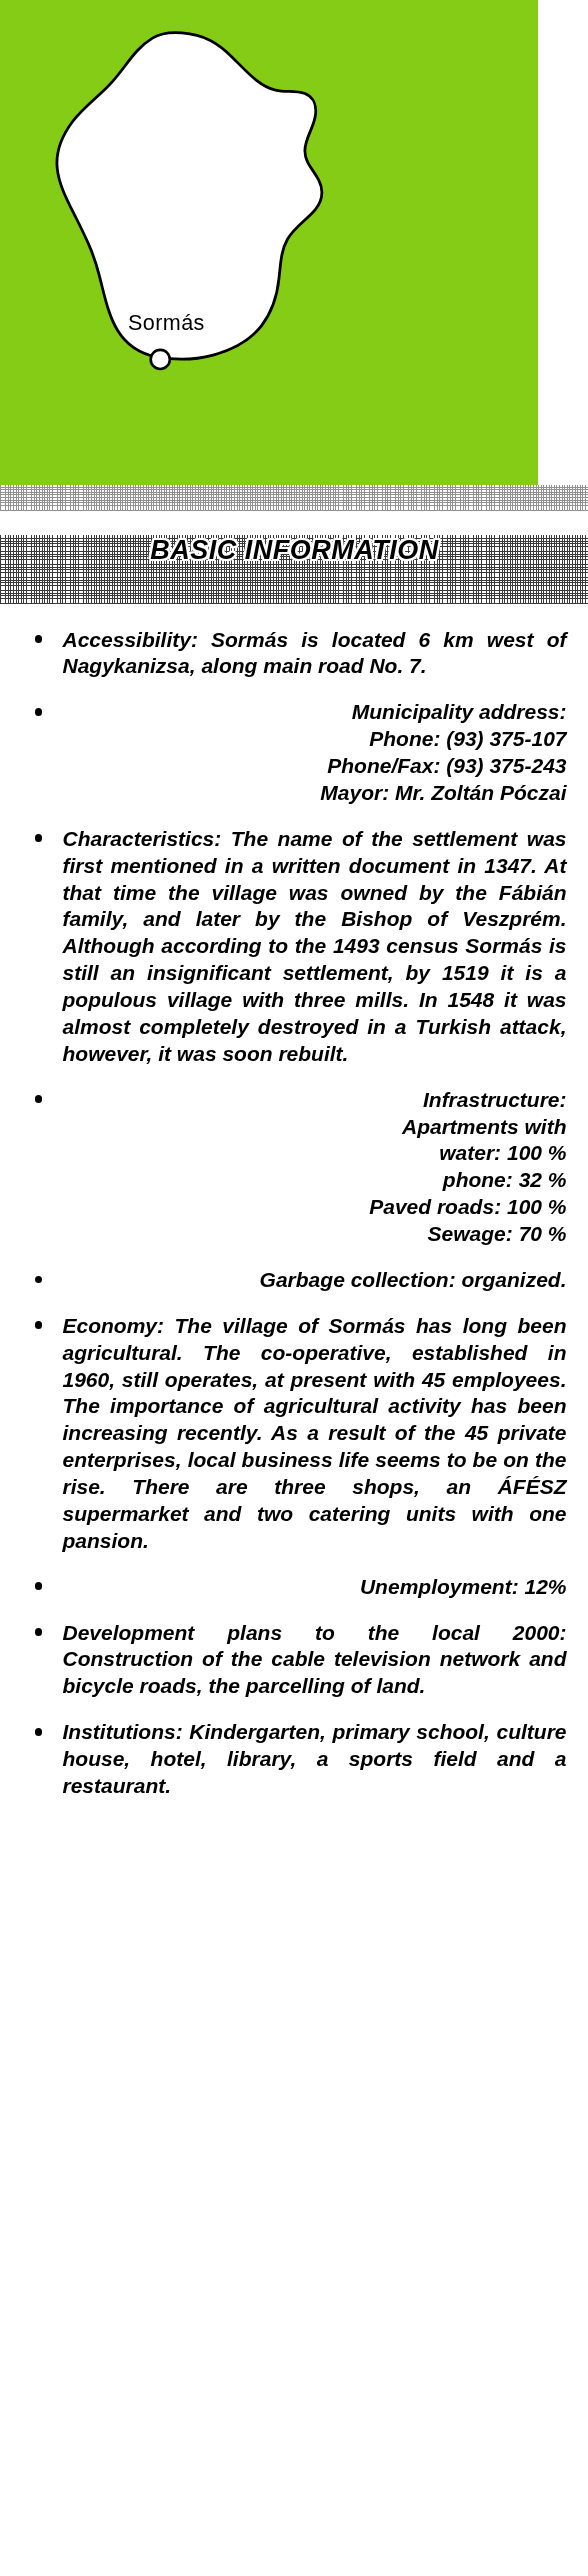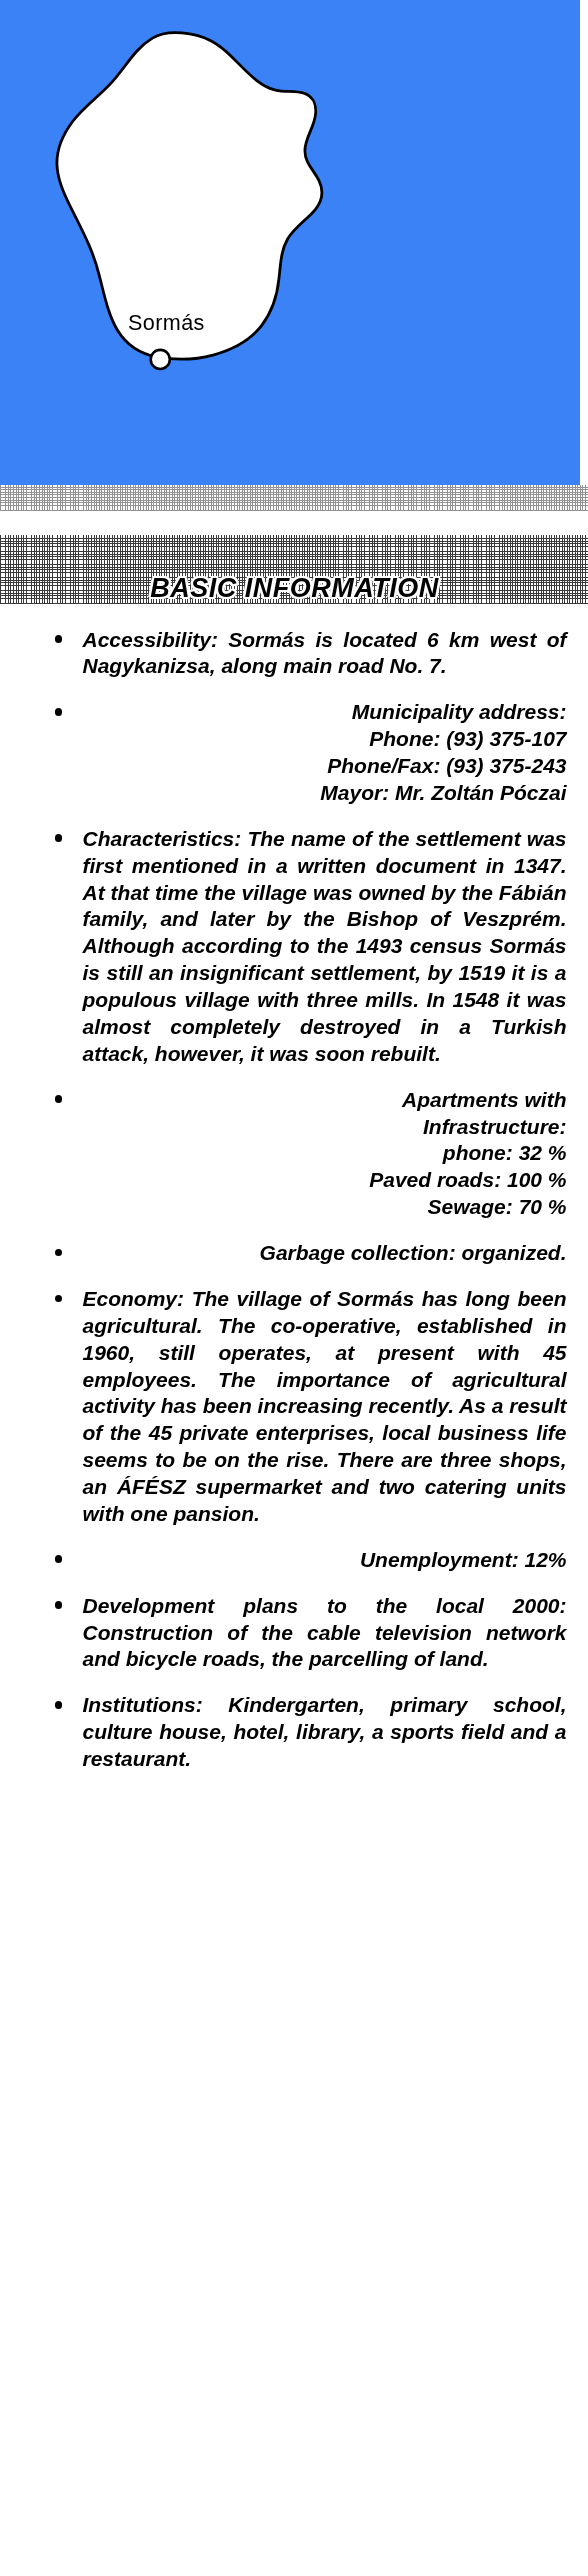--- a/index.html
+++ b/index.html
@@ -21,22 +21,21 @@
     width: 589px;
     height: 2576px;
     background: #ffffff;
   }
 
   
   .map-area {
     position: relative;
     width: 538px;
     height: 485px;
-    background: #3b82f6;
-    padding-left: 42px;
+    background: #84cc16;
   }
   .map-svg {
     position: absolute;
     left: 0;
     top: 0;
   }
   .map-label {
     position: absolute;
     left: 128px;
     top: 310px;
@@ -65,21 +64,21 @@
   
   .title-band {
     position: relative;
     width: 589px;
     height: 69px;
     background-color: #ffffff;
     background-image:
       repeating-linear-gradient(0deg, #3a3a3a 0px, #3a3a3a 0.9px, transparent 0.9px, transparent 2.6px),
       repeating-linear-gradient(90deg, #3a3a3a 0px, #3a3a3a 0.9px, transparent 0.9px, transparent 2.6px);
     display: flex;
-    align-items: flex-end;
+    align-items: flex-start;
     justify-content: center;
   }
   .title-text {
     font-family: "Liberation Sans", sans-serif;
     font-weight: bold;
     font-style: italic;
     font-size: 27px;
     letter-spacing: 0.5px;
     color: #000000;
     text-shadow:
@@ -88,21 +87,20 @@
        1.7px 0 0 #ffffff, -1.7px 0 0 #ffffff,
        0 1.7px 0 #ffffff, 0 -1.7px 0 #ffffff,
        1.7px 1.7px 0 #ffffff, -1.7px -1.7px 0 #ffffff,
        1.7px -1.7px 0 #ffffff, -1.7px 1.7px 0 #ffffff,
        2.6px 0 0 #ffffff, -2.6px 0 0 #ffffff;
   }
 
   
   .content {
     padding: 22.5px 22.5px 0 22.5px;
-    margin-left: 20px;
   }
   ul.info-list {
     list-style: none;
     margin: 0;
     padding: 0;
   }
   ul.info-list > li {
     position: relative;
     padding-left: 40px;
     margin-bottom: 19px;
@@ -194,22 +192,23 @@
 
 
       <li>
         <span class="bullet"></span>
         <p class="para">Characteristics: The name of the settlement was first mentioned in a written document in 1347. At that time the village was owned by the Fábián family, and later by the Bishop of Veszprém. Although according to the 1493 census Sormás is still an insignificant settlement, by 1519 it is a populous village with three mills. In 1548 it was almost completely destroyed in a Turkish attack, however, it was soon rebuilt.</p>
       </li>
 
       <li>
         <span class="bullet"></span>
         <p class="para nojust">
+          <span class="line">Infrastructure:</span>
           <span class="line">Apartments with</span>
-          <span class="line">Infrastructure:</span>
+          <span class="line">water: 100 %</span>
           <span class="line">phone: 32 %</span>
           <span class="line">Paved roads: 100 %</span>
           <span class="line">Sewage: 70 %</span>
         </p>
       </li>
 
       <li>
         <span class="bullet"></span>
         <p class="para nojust">Garbage collection: organized.</p>
       </li>

